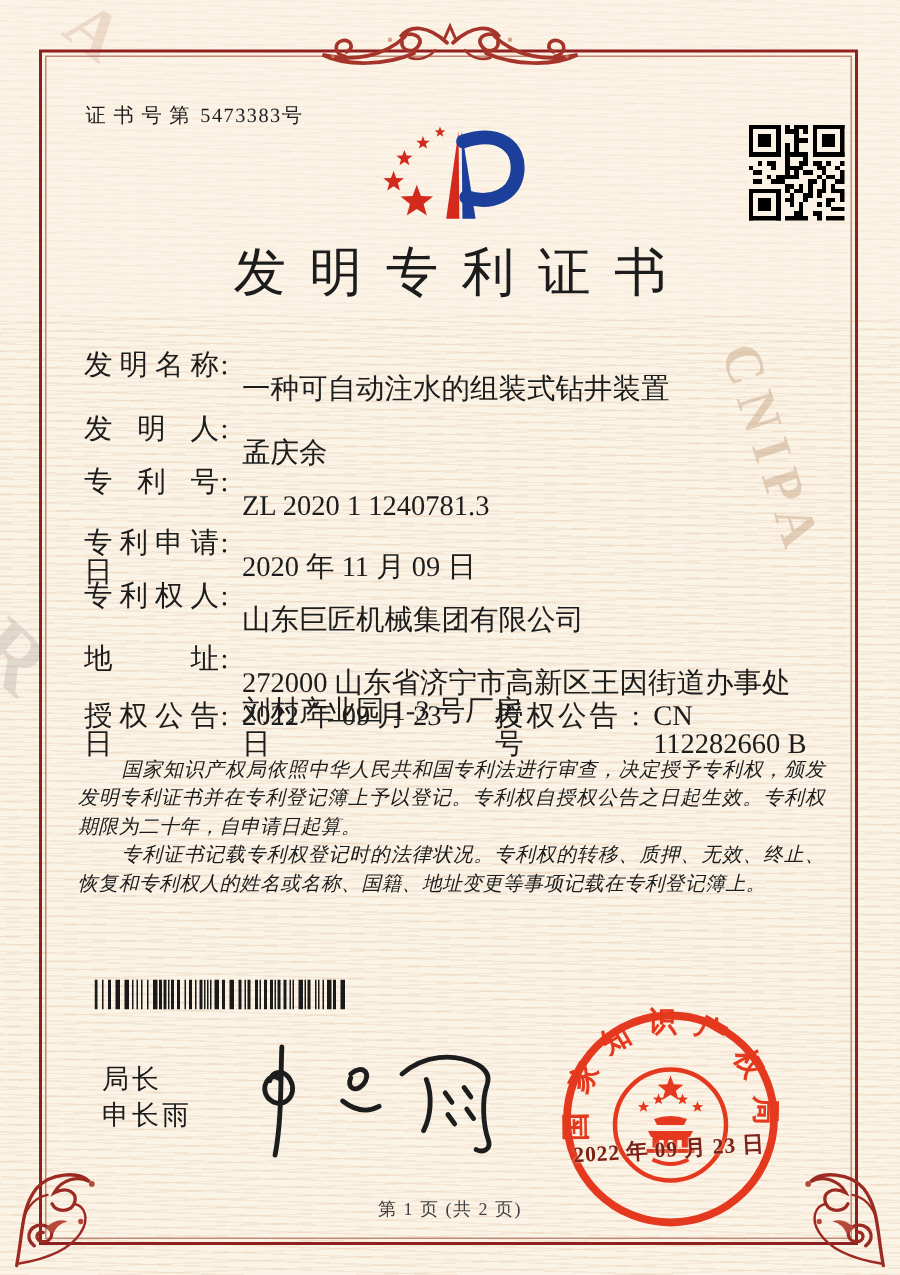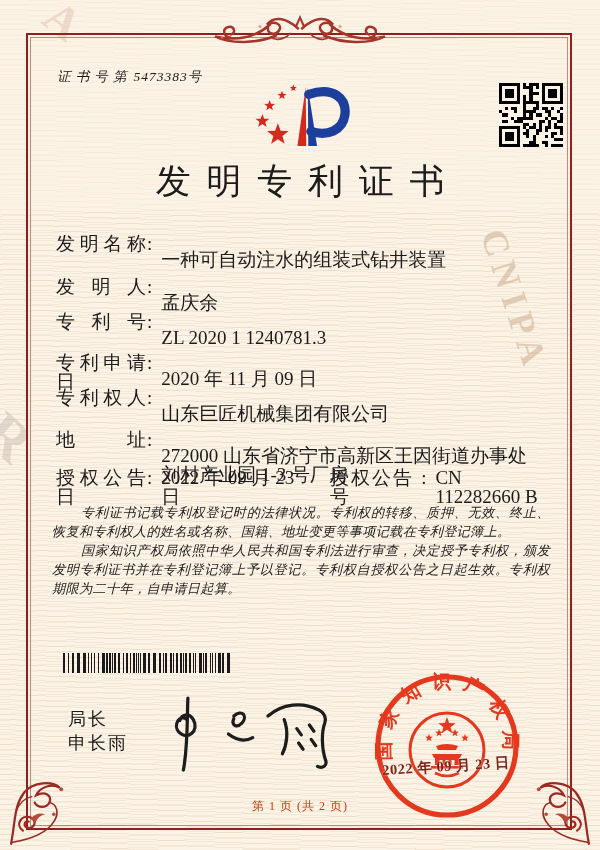--- a/index.html
+++ b/index.html
@@ -30,21 +30,21 @@
     position:absolute;left:26px;top:33px;width:546px;height:797px;
     border:2px solid #8e2020;box-sizing:border-box;
   }
   .frame-inner{position:absolute;inset:2px;border:1px solid #c08878;}
   
   .ornament-top{position:absolute;left:50%;top:11px;transform:translateX(-50%);width:200px;height:46px;}
   .corner{position:absolute;width:74px;height:70px;bottom:4px;}
   .corner-left{left:8px;}
   .corner-right{right:8px;transform:scaleX(-1);}
   
-  .cert-no{position:absolute;left:57px;top:68px;font-size:13.5px;font-style:italic;}
+  .cert-no{position:absolute;left:57px;top:68px;font-size:13.5px;}
   .cert-no .sp{letter-spacing:.38em;}
   .cert-no .num{letter-spacing:1px;margin-left:2px;}
   .logo{position:absolute;left:243px;top:84px;width:112px;height:66px;}
   .qr{position:absolute;left:499px;top:83px;width:64px;height:64px;background:#fbf3e6;}
   .title{
     position:absolute;left:0;right:0;top:158px;text-align:center;
     font-size:35px;font-weight:normal;letter-spacing:.45em;text-indent:.45em;
   }
   
   .frow{position:absolute;left:56px;right:50px;display:flex;font-size:19px;line-height:19px;}
@@ -62,21 +62,21 @@
   .signer{position:absolute;left:68px;top:707px;font-size:18px;line-height:24px;letter-spacing:2px;}
   .signature{position:absolute;left:160px;top:688px;width:180px;height:92px;}
   
   .seal{position:absolute;left:372px;top:671px;width:150px;height:150px;}
   .seal-date{
     position:absolute;left:364px;top:757px;width:164px;text-align:center;
     font-size:14.5px;font-weight:bold;color:#7c2217;letter-spacing:.5px;
     transform:rotate(-3.5deg);text-shadow:0 0 2px rgba(251,243,230,.8);
   }
   
-  .footer{position:absolute;left:0;right:0;top:798px;text-align:center;font-size:12px;color:#c2410c;letter-spacing:1px;}
+  .footer{position:absolute;left:0;right:0;top:798px;text-align:center;font-size:12px;color:#404040;letter-spacing:1px;}
 </style>
 </head>
 <body>
 
 <div class="texture"></div>
 <div class="texture-top"></div>
 
 <div class="wm wm-a">A</div>
 <div class="wm wm-right">CNIPA</div>
 <div class="wm wm-left">PR</div>
@@ -395,22 +395,22 @@
 <div class="frow" style="top:468px">
   <span class="flabel">授权公告日</span>
     <span class="fcolon">:</span>
   <span>2022 年 09 月 23 日</span>
   <span class="flabel2">授权公告号</span>
     <span class="fcolon">:</span>
   <span>CN 112282660 B</span>
 </div>
 
 <div class="paras">
+  <p>国家知识产权局依照中华人民共和国专利法进行审查，决定授予专利权，颁发发明专利证书并在专利登记簿上予以登记。专利权自授权公告之日起生效。专利权期限为二十年，自申请日起算。</p>
   <p>专利证书记载专利权登记时的法律状况。专利权的转移、质押、无效、终止、恢复和专利权人的姓名或名称、国籍、地址变更等事项记载在专利登记簿上。</p>
-  <p>国家知识产权局依照中华人民共和国专利法进行审查，决定授予专利权，颁发发明专利证书并在专利登记簿上予以登记。专利权自授权公告之日起生效。专利权期限为二十年，自申请日起算。</p>
 </div>
 
 <div class="barcode">
   <svg width="172" height="20">
       <g fill="#1a1a1a">
         <rect x="0" y="0" width="2" height="20"></rect>
         <rect x="5" y="0" width="1" height="20"></rect>
         <rect x="9" y="0" width="2" height="20"></rect>
         <rect x="14" y="0" width="3" height="20"></rect>
         <rect x="20" y="0" width="3" height="20"></rect>

